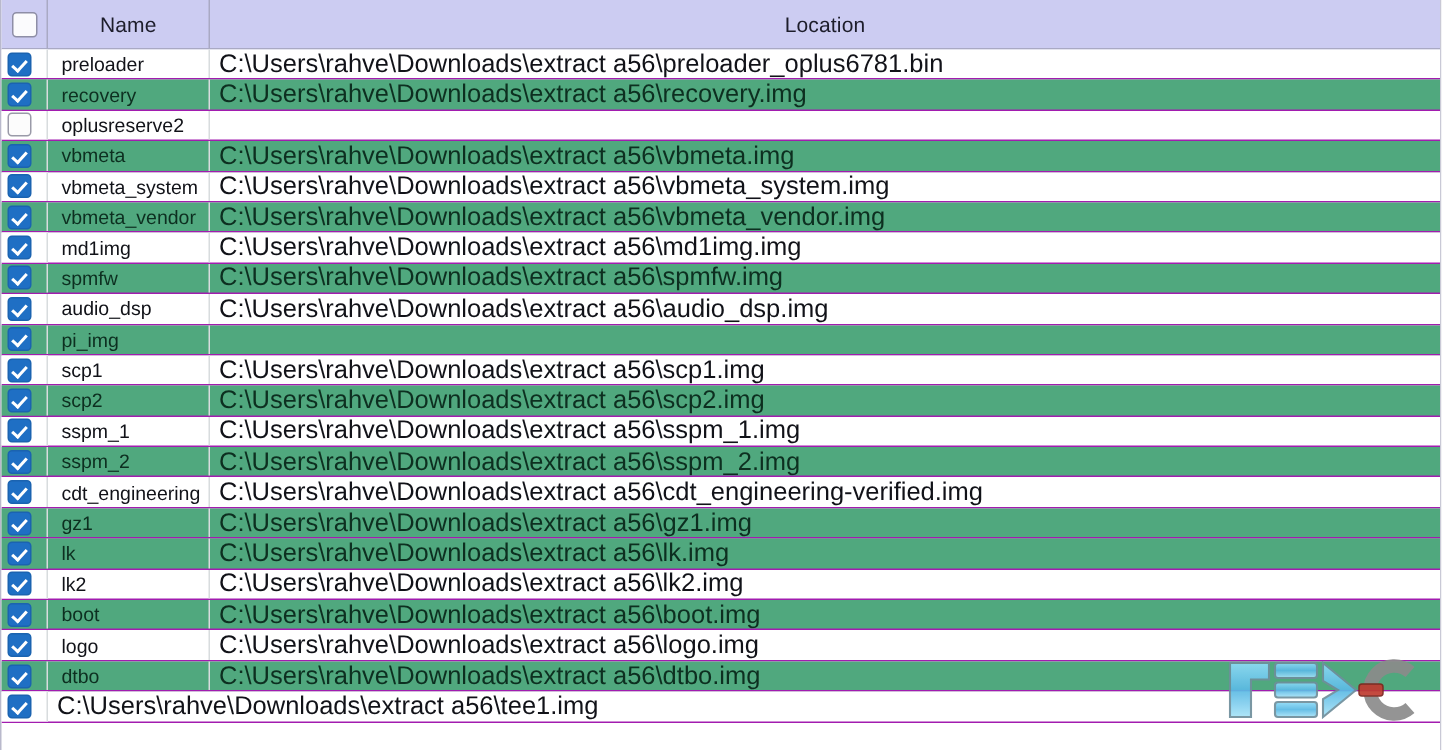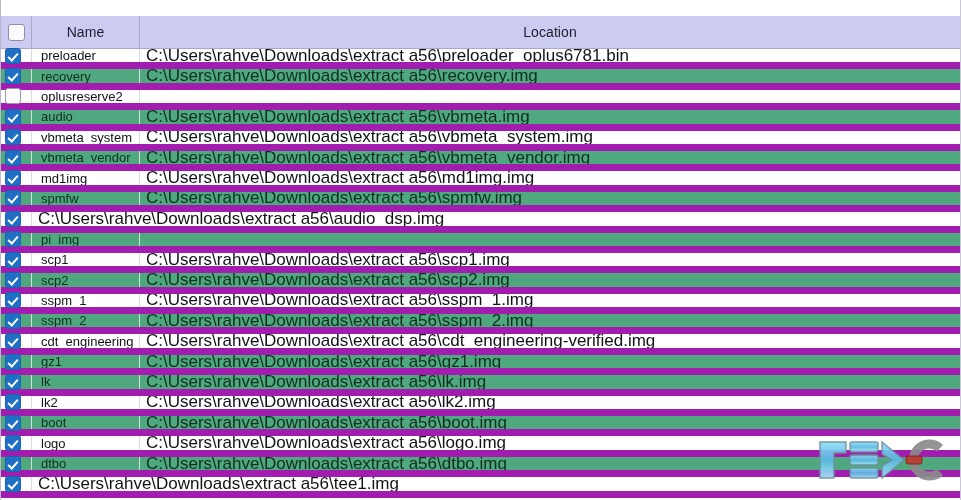--- a/index.html
+++ b/index.html
@@ -27,21 +27,20 @@
     overflow: hidden;
   }
 
   
   .grid-header {
     display: flex;
     height: 33px;
     background: #ccccf2;
     border-bottom: 1px solid #a9a9c4;
     box-sizing: border-box;
-    margin-top: 16px;
   }
   .hdr-cell {
     display: flex;
     align-items: center;
     justify-content: center;
     height: 100%;
     box-sizing: border-box;
     font-size: 14px;
     color: #1d1d2b;
     background: #ccccf2;
@@ -75,21 +74,21 @@
     position: relative;
     width: 100%;
     height: 467px;
   }
   .row {
     display: flex;
     align-items: center;
     height: 20.4px;
     box-sizing: border-box;
     background: #ffffff;
-    border-bottom: 7px solid #a21caf;
+    border-bottom: 1px solid #a21caf;
   }
   .row.sel {
     background: #50a87e;
   }
   .row.sel .cell-name,
   .row.sel .cell-location {
     color: #0d2f20;
   }
 
   .cell-check {
@@ -210,21 +209,21 @@
         <div class="cell-check">
           <span class="cb off"></span>
         </div>
         <div class="cell-name">oplusreserve2</div>
         <div class="cell-location"></div>
       </div>
       <div class="row sel">
         <div class="cell-check">
           <span class="cb on"></span>
         </div>
-        <div class="cell-name">audio</div>
+        <div class="cell-name">vbmeta</div>
         <div class="cell-location">C:\Users\rahve\Downloads\extract a56\vbmeta.img</div>
       </div>
       <div class="row">
         <div class="cell-check">
           <span class="cb on"></span>
         </div>
         <div class="cell-name">vbmeta_system</div>
         <div class="cell-location">C:\Users\rahve\Downloads\extract a56\vbmeta_system.img</div>
       </div>
       <div class="row sel">
@@ -245,20 +244,21 @@
         <div class="cell-check">
           <span class="cb on"></span>
         </div>
         <div class="cell-name">spmfw</div>
         <div class="cell-location">C:\Users\rahve\Downloads\extract a56\spmfw.img</div>
       </div>
       <div class="row">
         <div class="cell-check">
           <span class="cb on"></span>
         </div>
+        <div class="cell-name">audio_dsp</div>
         <div class="cell-location">C:\Users\rahve\Downloads\extract a56\audio_dsp.img</div>
       </div>
       <div class="row sel">
         <div class="cell-check">
           <span class="cb on"></span>
         </div>
         <div class="cell-name">pi_img</div>
       </div>
       <div class="row">
         <div class="cell-check">

